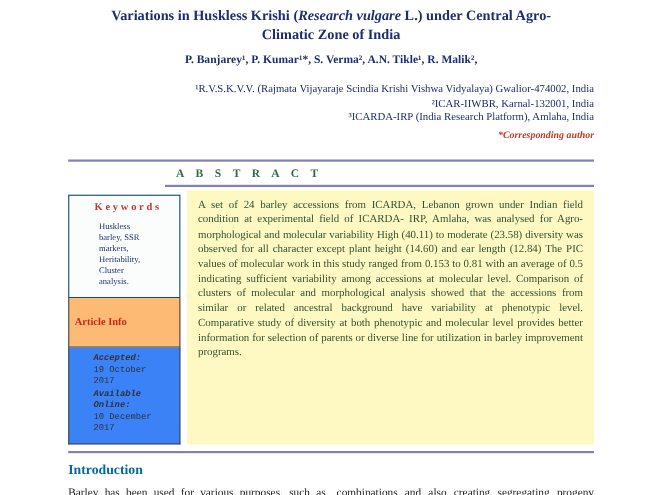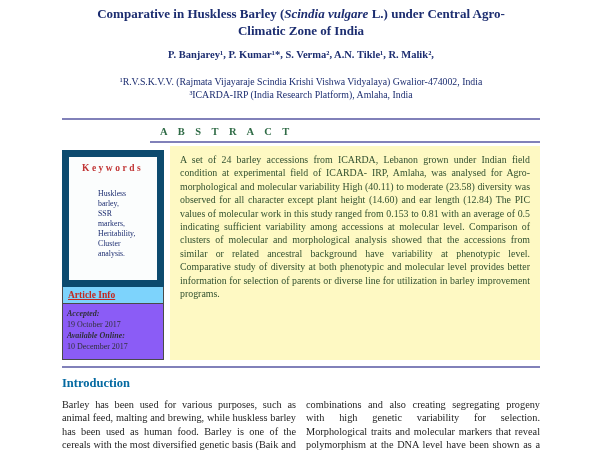--- a/index.html
+++ b/index.html
@@ -18,21 +18,21 @@
     text-align: center; line-height: 17px;
     max-width: 420px; margin: 0 auto;
   }
   .title .sp-italic { font-style: italic; }
   .authors {
     text-align: center; font-weight: bold; color: #1c2d70;
     font-size: 10.5px; line-height: 13px; margin: 8px;
   }
   .authors-first { margin-top: 9px; }
   .affiliations {
-    margin-top: 15px; text-align: center;
+    margin-top: 15px; text-align: right;
     color: #1c2d70; font-size: 9.8px; line-height: 12.5px;
   }
   .affiliations p { margin: 0; }
   .corresponding {
     color: #c0392b; font-style: italic; font-weight: bold;
     font-size: 9px; margin-top: 2px !important;
   }
 
   
   .rule { height: 2px; background: #8181b9; border: none; }
@@ -44,39 +44,39 @@
   .abstract-heading {
     margin: 6px 0 4px 98px;
     color: #2f6b46; font-weight: bold; font-size: 10.5px;
     letter-spacing: 4px;
   }
 
   
   .mid-grid { display: flex; gap: 6px; margin-top: 3px; }
   .info-column { width: 102px; flex: none; margin-top: 4px; }
   .keywords-box {
-    border: 7px solid #0c4a6e; background: #fbfdfd;
-    padding: 6px 13px 5px;
+    border: 1px solid #0c4a6e; background: #fbfdfd;
+    padding: 6px 23px 5px;
   }
   .keywords-heading {
     color: #c13535; font-weight: bold; font-size: 9.5px;
     letter-spacing: 2.5px; margin-bottom: 7px;
   }
   .keywords-text {
-    color: #1c2d70; font-size: 7.8px; line-height: 10px; margin: 16px;
+    color: #1c2d70; font-size: 7.8px; line-height: 10px; margin: 4px;
   }
   .article-info-header {
     border: 1px solid #4a4a4a; border-top: none;
-    background: #7dd3fc; color: #c22a20;
-    font-weight: bold; font-size: 9.5px; padding: 3px 5px; text-decoration: underline;
+    background: #fdba74; color: #c22a20;
+    font-weight: bold; font-size: 9.5px; padding: 17px 5px;
   }
   .article-info-body {
     border: 1px solid #4a4a4a; border-top: none;
-    background: #8b5cf6; padding: 5px 4px 6px;
-    font-size: 8px; line-height: 10.5px; color: #30303a;
+    background: #3b82f6; padding: 5px 22px 6px;
+    font-size: 8px; line-height: 10.5px; color: #30303a; font-family: Liberation Mono, monospace;
   }
   .ai-label { font-weight: bold; font-style: italic; margin: 0; }
   .ai-value { margin: 0 0 1px; }
 
   .abstract-box { flex: 1; background: #fef9c3; padding: 7px 10px; }
   .abstract-text {
     margin: 0; color: #31502f; font-size: 9.9px;
     line-height: 13.4px; text-align: justify;
   }
 
@@ -90,25 +90,27 @@
     flex: 1; text-align: justify; margin: 0;
     font-size: 10.3px; line-height: 13.4px; color: #1c1c1c;
   }
 </style>
 </head>
 <body>
 
 <div class="page">
 
   <header>
-    <h1 class="title"><span>Comparative in Huskless Barley (</span><span class="sp-italic">Scindia vulgare</span><span> L.) under Central Agro-Climatic Zone of India</span></h1>
+    <h1 class="title"><span>Variations in Huskless Krishi (</span><span class="sp-italic">Research vulgare</span><span> L.) under Central Agro-Climatic Zone of India</span></h1>
     <p class="authors authors-first">P. Banjarey¹, P. Kumar¹*, S. Verma², A.N. Tikle¹, R. Malik²,</p>
     <div class="affiliations">
       <p>¹R.V.S.K.V.V. (Rajmata Vijayaraje Scindia Krishi Vishwa Vidyalaya) Gwalior-474002, India</p>
+      <p>²ICAR-IIWBR, Karnal-132001, India</p>
       <p>³ICARDA-IRP (India Research Platform), Amlaha, India</p>
+      <p class="corresponding">*Corresponding author</p>
     </div>
   </header>
 
   <div class="rule rule-top"></div>
 
   <div class="abstract-heading">A B S T R A C T</div>
 
   <div class="rule rule-abstract"></div>
 
   <div class="mid-grid">

